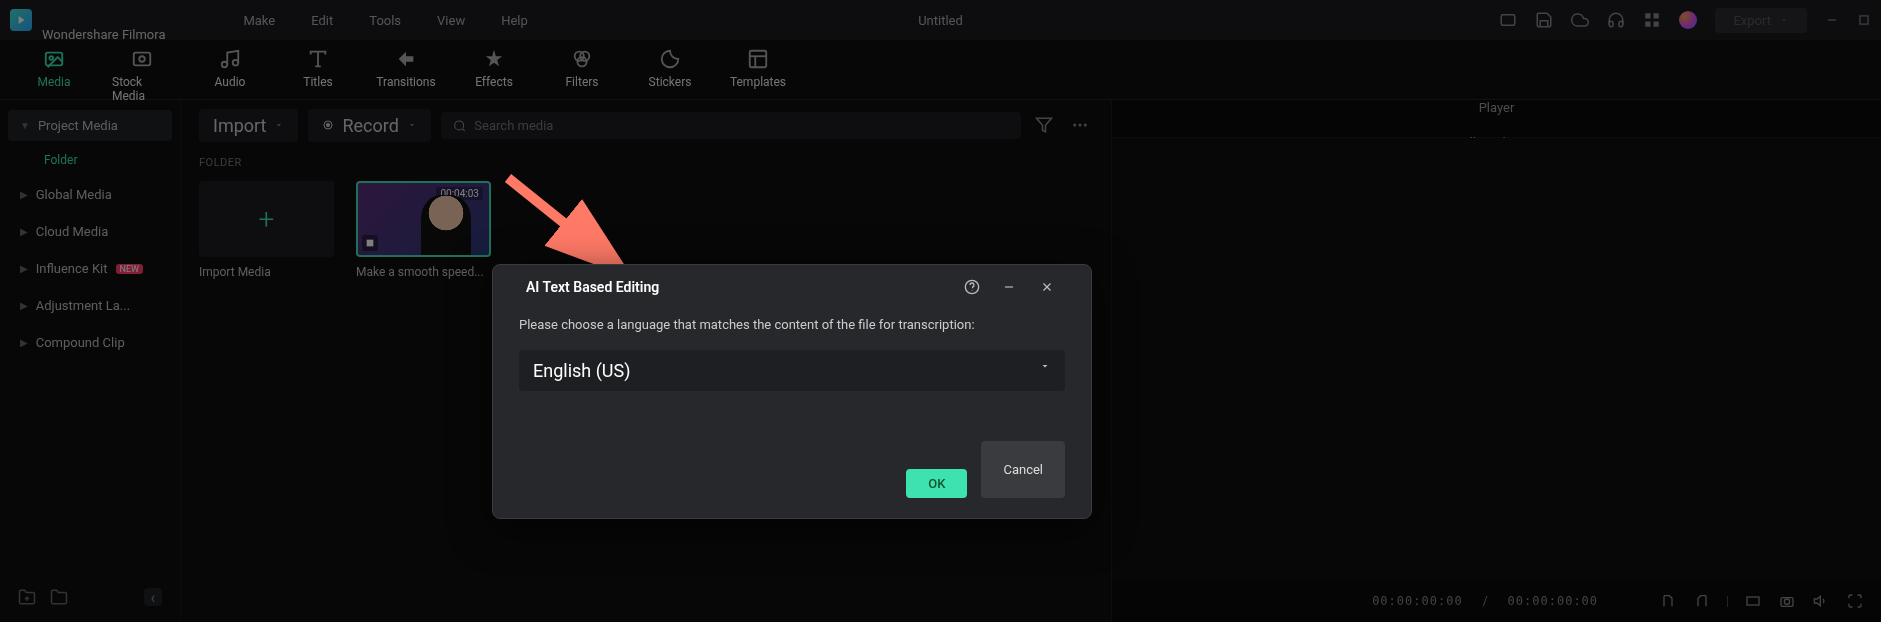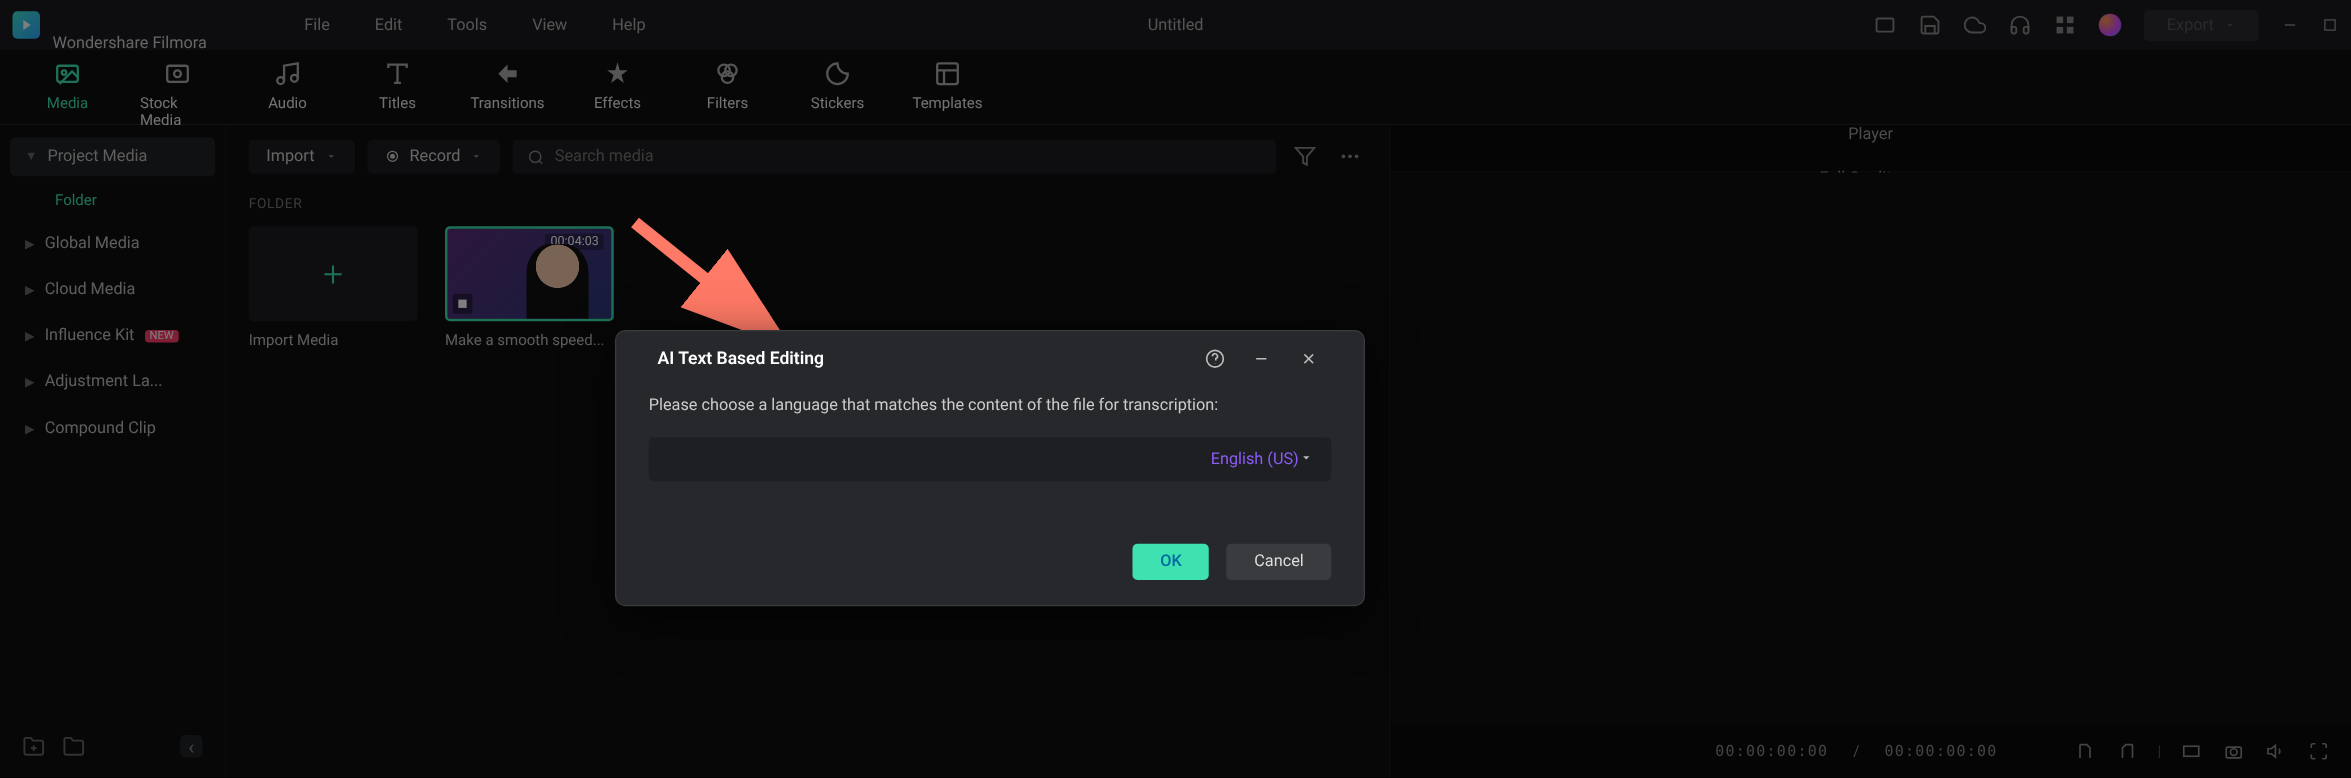--- a/index.html
+++ b/index.html
@@ -31,21 +31,21 @@
   .side-item.active { background:#1f2225; }
   .side-item .caret { color:#666; font-size:10px; }
   .side-sub { padding-left:36px; color:#3de2b0; font-size:12px; padding-top:6px; padding-bottom:6px; cursor:pointer;}
   .badge-new { background:#ff3d6a; color:#fff; font-size:9px; padding:0 4px; border-radius:3px; }
   .sidebar-bottom { margin-top:auto; display:flex; gap:14px; align-items:center; padding:6px 10px; }
   .sidebar-bottom .ico { color:#666; cursor:pointer;}
   .collapse-btn { margin-left:auto; background:#1f2225; width:18px; height:18px; border-radius:4px; display:flex; align-items:center; justify-content:center; color:#888; cursor:pointer;}
   
   .content { flex:1; background:#0e0f10; padding:0 18px 18px; overflow:hidden; border-left:1px solid #181818;}
   .content-bar { display:flex; align-items:center; gap:10px; height:50px; }
-  .drop-btn { background:#1c1d20; padding:6px 14px; border-radius:4px; font-size:13px; color:#ccc; display:flex; gap:8px; align-items:center; cursor:pointer;}
+  .drop-btn { background:#1c1d20; padding:6px 14px; border-radius:4px; font-size:18px; color:#ccc; display:flex; gap:8px; align-items:center; cursor:pointer;}
   .search-wrap { flex:1; display:flex; align-items:flex-end; gap:8px; background:#1c1d20; padding:6px 12px; border-radius:4px; }
   .search-wrap input { background:transparent; border:none; outline:none; color:#ccc; font-size:13px; width:100%;}
   .icon-btn { color:#888; cursor:pointer; padding:4px;}
   
   .section-label { font-size:11px; color:#777; letter-spacing:0.5px; margin: 6px 0 12px;}
   .thumbs { display:flex; gap:22px; }
   .thumb-card { width:135px; }
   .thumb { width:135px; height:76px; border-radius:4px; background:#1c1d20; display:flex; align-items:center; justify-content:center; position:relative;}
   .thumb.import { cursor:pointer; }
   .thumb.import .plus { color:#3de2b0; font-size:28px; font-weight:300;}
@@ -67,42 +67,42 @@
   
   
   .backdrop { position:absolute; inset:0; background:rgba(0,0,0,0.5); }
   .dialog { position:absolute; left:492px; top:264px; width:600px; background:#27282b; border:1px solid #3a3b3e; border-radius:8px; box-shadow:0 10px 40px rgba(0,0,0,0.6); color:#ddd; }
   .dialog-header { display:flex; align-items:center; padding:14px 33px; }
   .dialog-title { font-size:14px; font-weight:600; color:#fff;}
   .dialog-header .spacer { flex:1;}
   .dlg-ico { color:#bbb; cursor:pointer; margin-left:20px; width:18px; text-align:center;}
   .dialog-body { padding: 8px 26px 20px; }
   .dialog-msg { font-size:13px; color:#ccc; margin-bottom:18px;}
-  .lang-select { background:#1e1f22; border:none; border-radius:4px; padding:10px 14px; font-size:13px; color:#8b5cf6; display:flex; justify-content:flex-end; cursor:pointer;}
+  .lang-select { background:#1e1f22; border:none; border-radius:4px; padding:10px 14px; font-size:18px; color:#ffffff; display:flex; justify-content:space-between; cursor:pointer;}
   .dialog-footer { display:flex; justify-content:flex-end; gap:14px; padding: 30px 26px 20px;}
   .btn { padding:7px 22px; border-radius:4px; font-size:13px; cursor:pointer; border:none;}
-  .btn-primary { background:#3de2b0; color:#0369a1; font-weight:500;}
+  .btn-primary { background:#3de2b0; color:#14532d; font-weight:500;margin-top:28px;}
   .btn-secondary { background:#3a3b3e; color:#ddd;}
   
   
   .arrow { position:absolute; left:500px; top:170px; pointer-events:none; }
   
   svg { display:block; }
 </style>
 </head>
 <body>
 
 <div class="menubar">
   <div class="logo">
     <svg viewBox="0 0 24 24" fill="#fff">
         <path d="M8 5l10 7-10 7z"></path>
       </svg>
   </div>
   <span class="app-name">Wondershare Filmora</span>
-  <span class="menu-item">File</span>
+  <span class="menu-item">Make</span>
   <span class="menu-item">Edit</span>
   <span class="menu-item">Tools</span>
   <span class="menu-item">View</span>
   <span class="menu-item">Help</span>
   <span class="doc-title">Untitled</span>
   <div class="menubar-right">
     <span class="ico">
         <svg width="18" height="18" viewBox="0 0 24 24" fill="none" stroke="#888" stroke-width="2">
           <rect x="3" y="5" width="18" height="14" rx="2"></rect>
         </svg>

